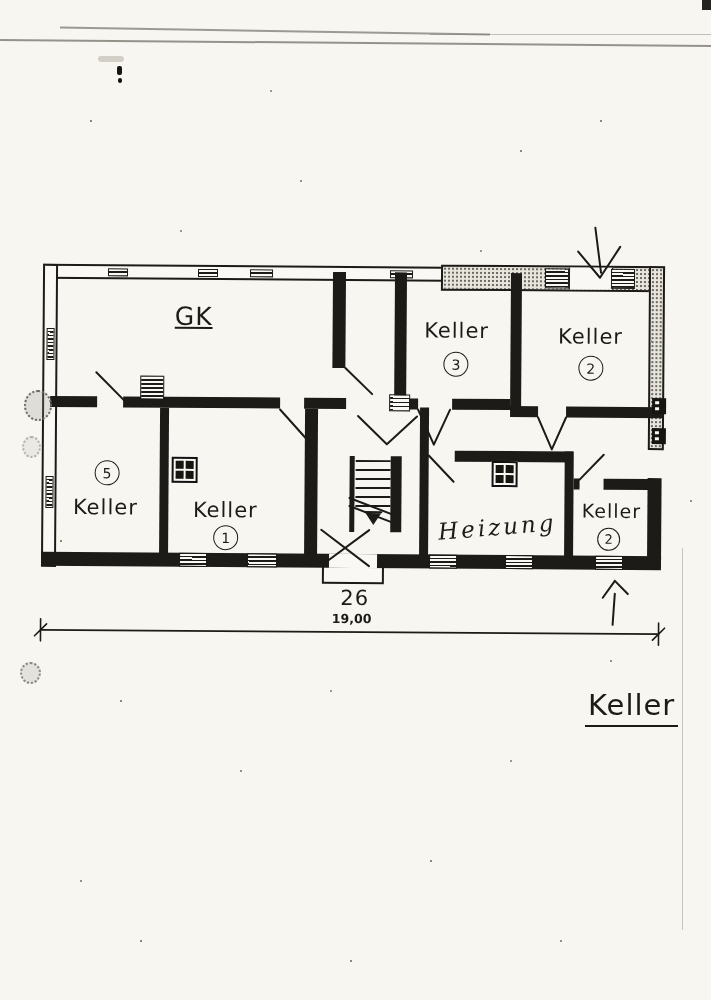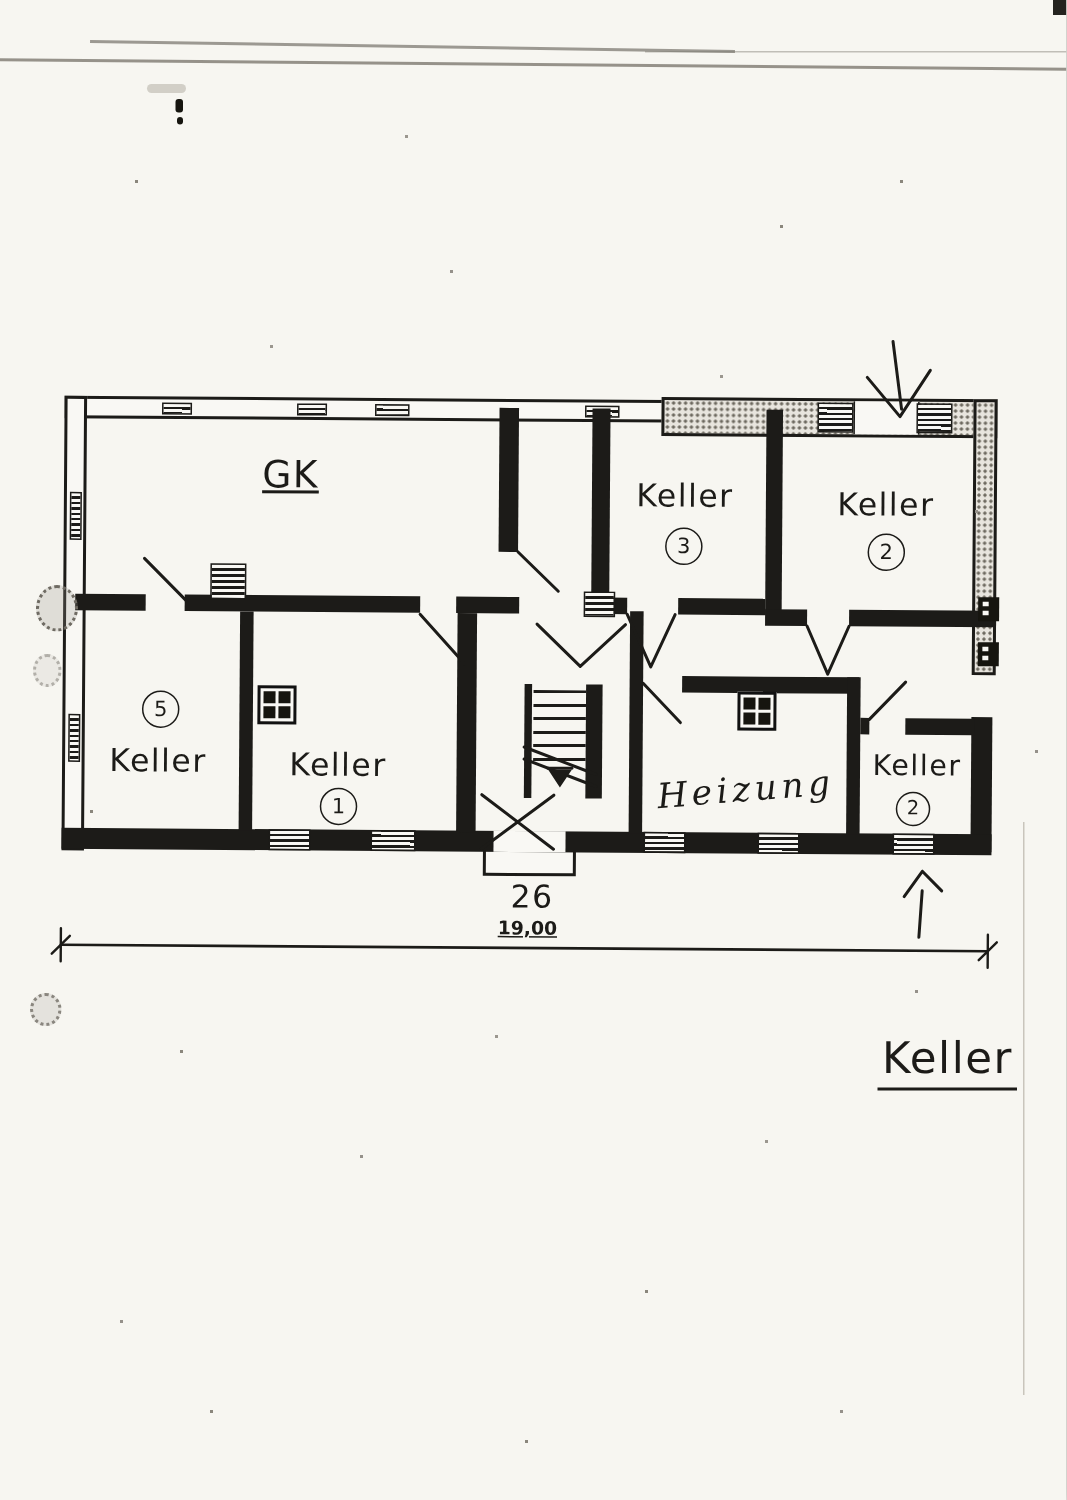--- a/index.html
+++ b/index.html
@@ -183,18 +183,18 @@
 
     <div class="lbl" style="left:180px;top:499px;width:92px;font-size:21px;">Keller</div>
     <div class="num" style="left:214px;top:526px;">1</div>
 
     <div class="lbl hand" style="left:428px;top:513px;width:140px;font-size:23px;letter-spacing:3px;transform:rotate(-5deg);">Heizung</div>
 
     <div class="lbl" style="left:572px;top:498px;width:80px;font-size:19px;">Keller</div>
     <div class="num" style="left:598px;top:526px;width:21px;height:21px;font-size:13px;">2</div>
 
     <div class="lbl" style="left:334px;top:586px;width:44px;font-size:21px;">26</div>
-    <div class="lbl" style="left:330px;top:611px;width:46px;font-size:12.5px;font-weight:700;letter-spacing:0;text-decoration:underline;">19,00</div>
+    <div class="lbl" style="left:330px;top:611px;width:46px;font-size:12.5px;font-weight:700;letter-spacing:0;">19,00</div>
   </div>
 
   <div class="titleblock" style="left:585px;top:688px;">Keller</div>
 
 </div>
 
 </body></html>

